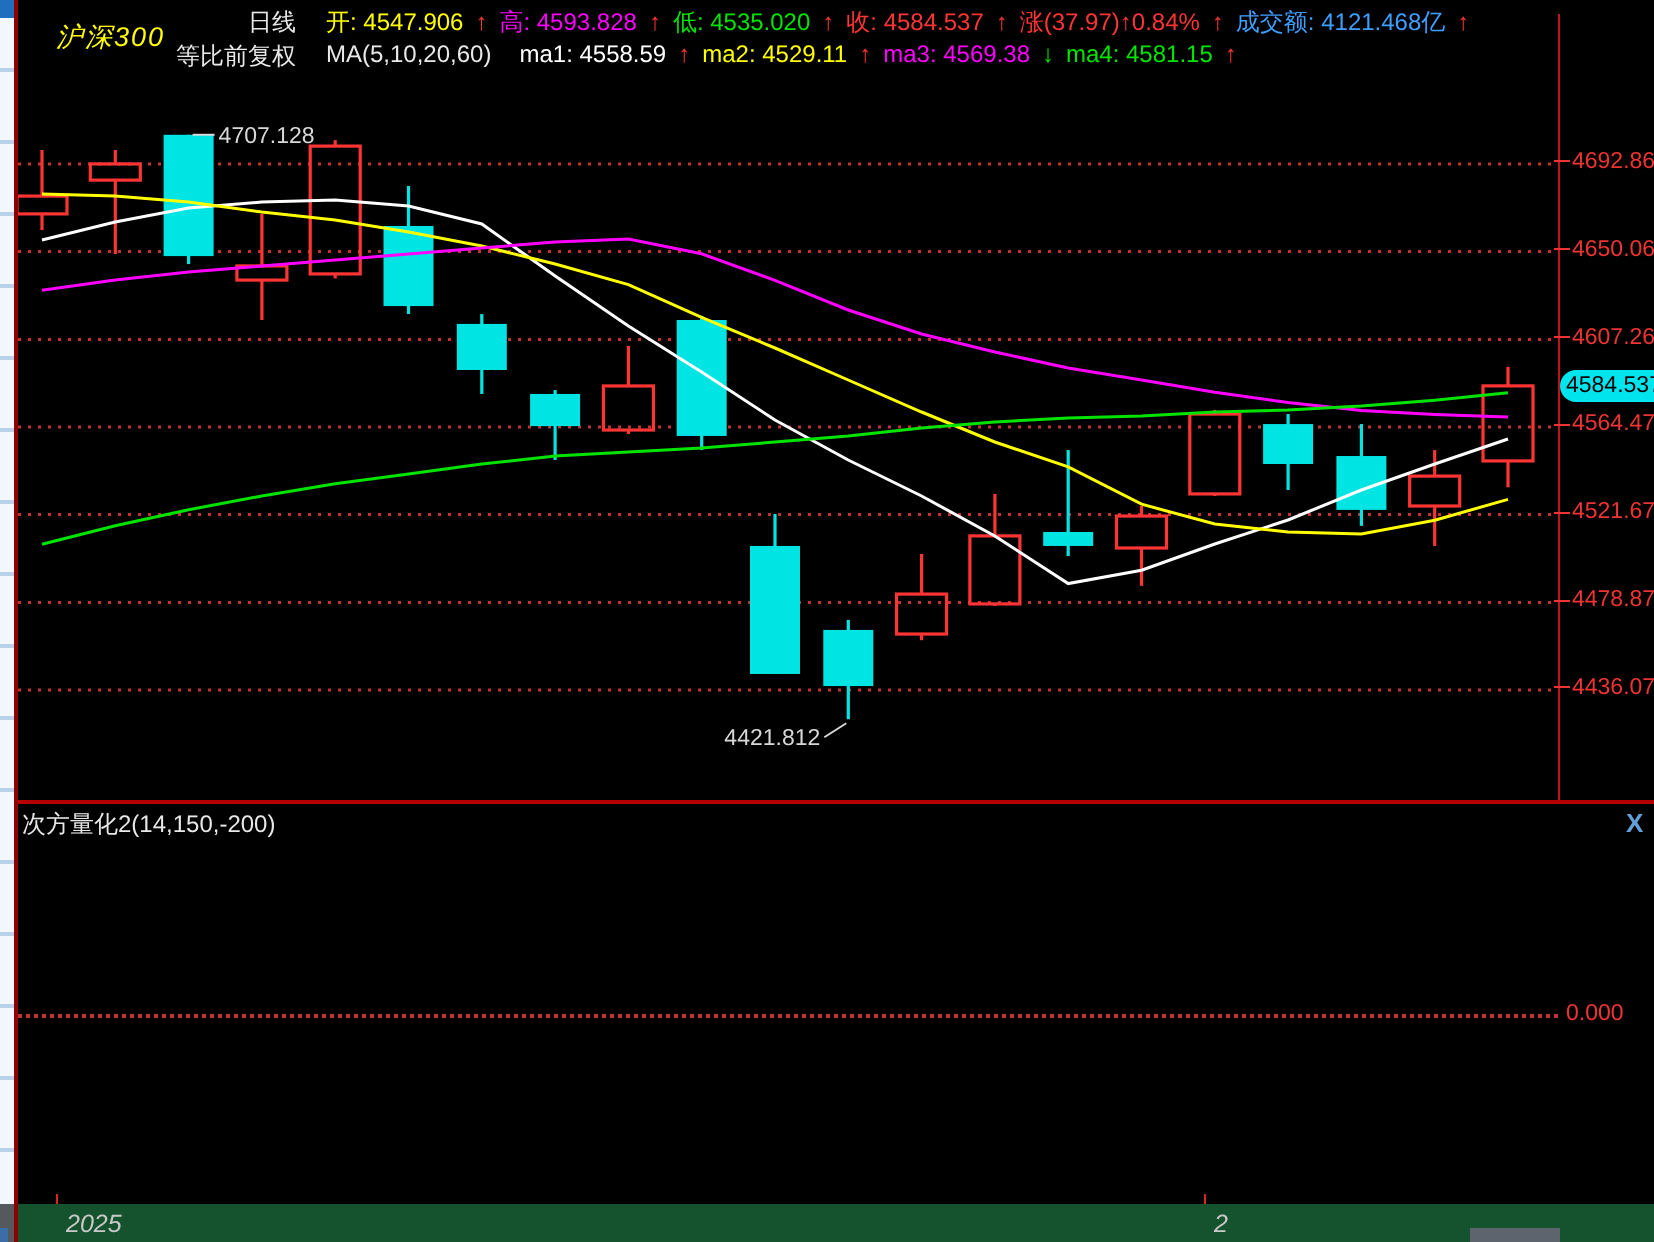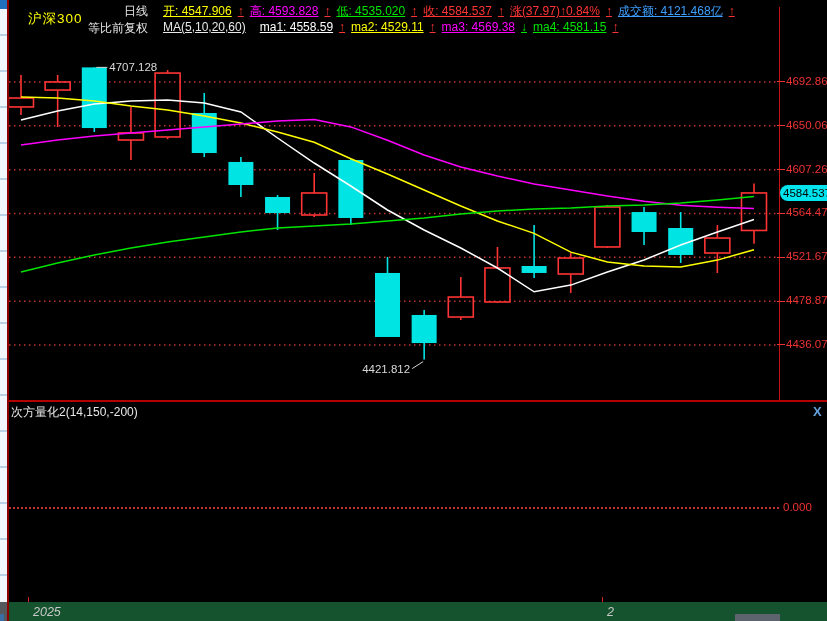--- a/index.html
+++ b/index.html
@@ -11,25 +11,25 @@
   #bg-sliver-top{position:absolute;left:0;top:0;width:7px;height:9px;background:#1f6fbe;}
   #bg-sliver-bottom{position:absolute;left:0;top:602px;width:7px;height:19px;background:#55585c;}
   #bg-sliver-bottom-blue{position:absolute;left:0;top:614px;width:4px;height:7px;background:#3a6ea5;}
   
   #bg-titlebar-strip{position:absolute;left:756px;top:0;width:71px;height:6px;
     background:linear-gradient(180deg,#4aa5ec 0%,#1a78cc 55%,#0b5cae 100%);}
   
   #win-border-left{position:absolute;left:7px;top:0;width:2px;height:621px;background:#8e0000;}
   
   #header{position:absolute;left:9px;top:0;width:818px;height:40px;background:#000;font-size:12px;}
-  #symbol{position:absolute;left:19px;top:10px;font-size:13.5px;color:#ffff00;letter-spacing:1px;}
+  #symbol{position:absolute;left:19px;top:10px;font-size:13.5px;color:#ffff00;letter-spacing:1px;font-style:italic;}
   #period-col{position:absolute;left:79px;top:3px;color:#e8e8e8;line-height:17px;white-space:nowrap;text-align:right;}
   #quote-row{position:absolute;left:154px;top:3px;white-space:nowrap;}
   #ma-row{position:absolute;left:154px;top:20px;white-space:nowrap;}
-  #quote-row span,#ma-row span{margin-right:6px;text-decoration:underline;}
+  #quote-row span,#ma-row span{margin-right:6px;}
   
   #main-chart{position:absolute;left:9px;top:40px;width:770px;height:362px;}
   
   #axis-line{position:absolute;left:779px;top:7px;width:1px;height:595px;background:#c21414;}
   .axis-label{position:absolute;left:777px;color:#ee3333;font-size:11.5px;white-space:nowrap;z-index:3;}
   .axis-label .tick{display:inline-block;width:8px;height:1px;background:#ee3333;vertical-align:middle;margin-right:1px;}
   #price-tag{position:absolute;left:780px;width:47px;height:16px;background:#00e4ee;color:#000;
     font-size:11.5px;line-height:16px;text-align:left;padding-left:3px;box-sizing:border-box;
     border-radius:8px 0 0 8px;z-index:5;}
   

